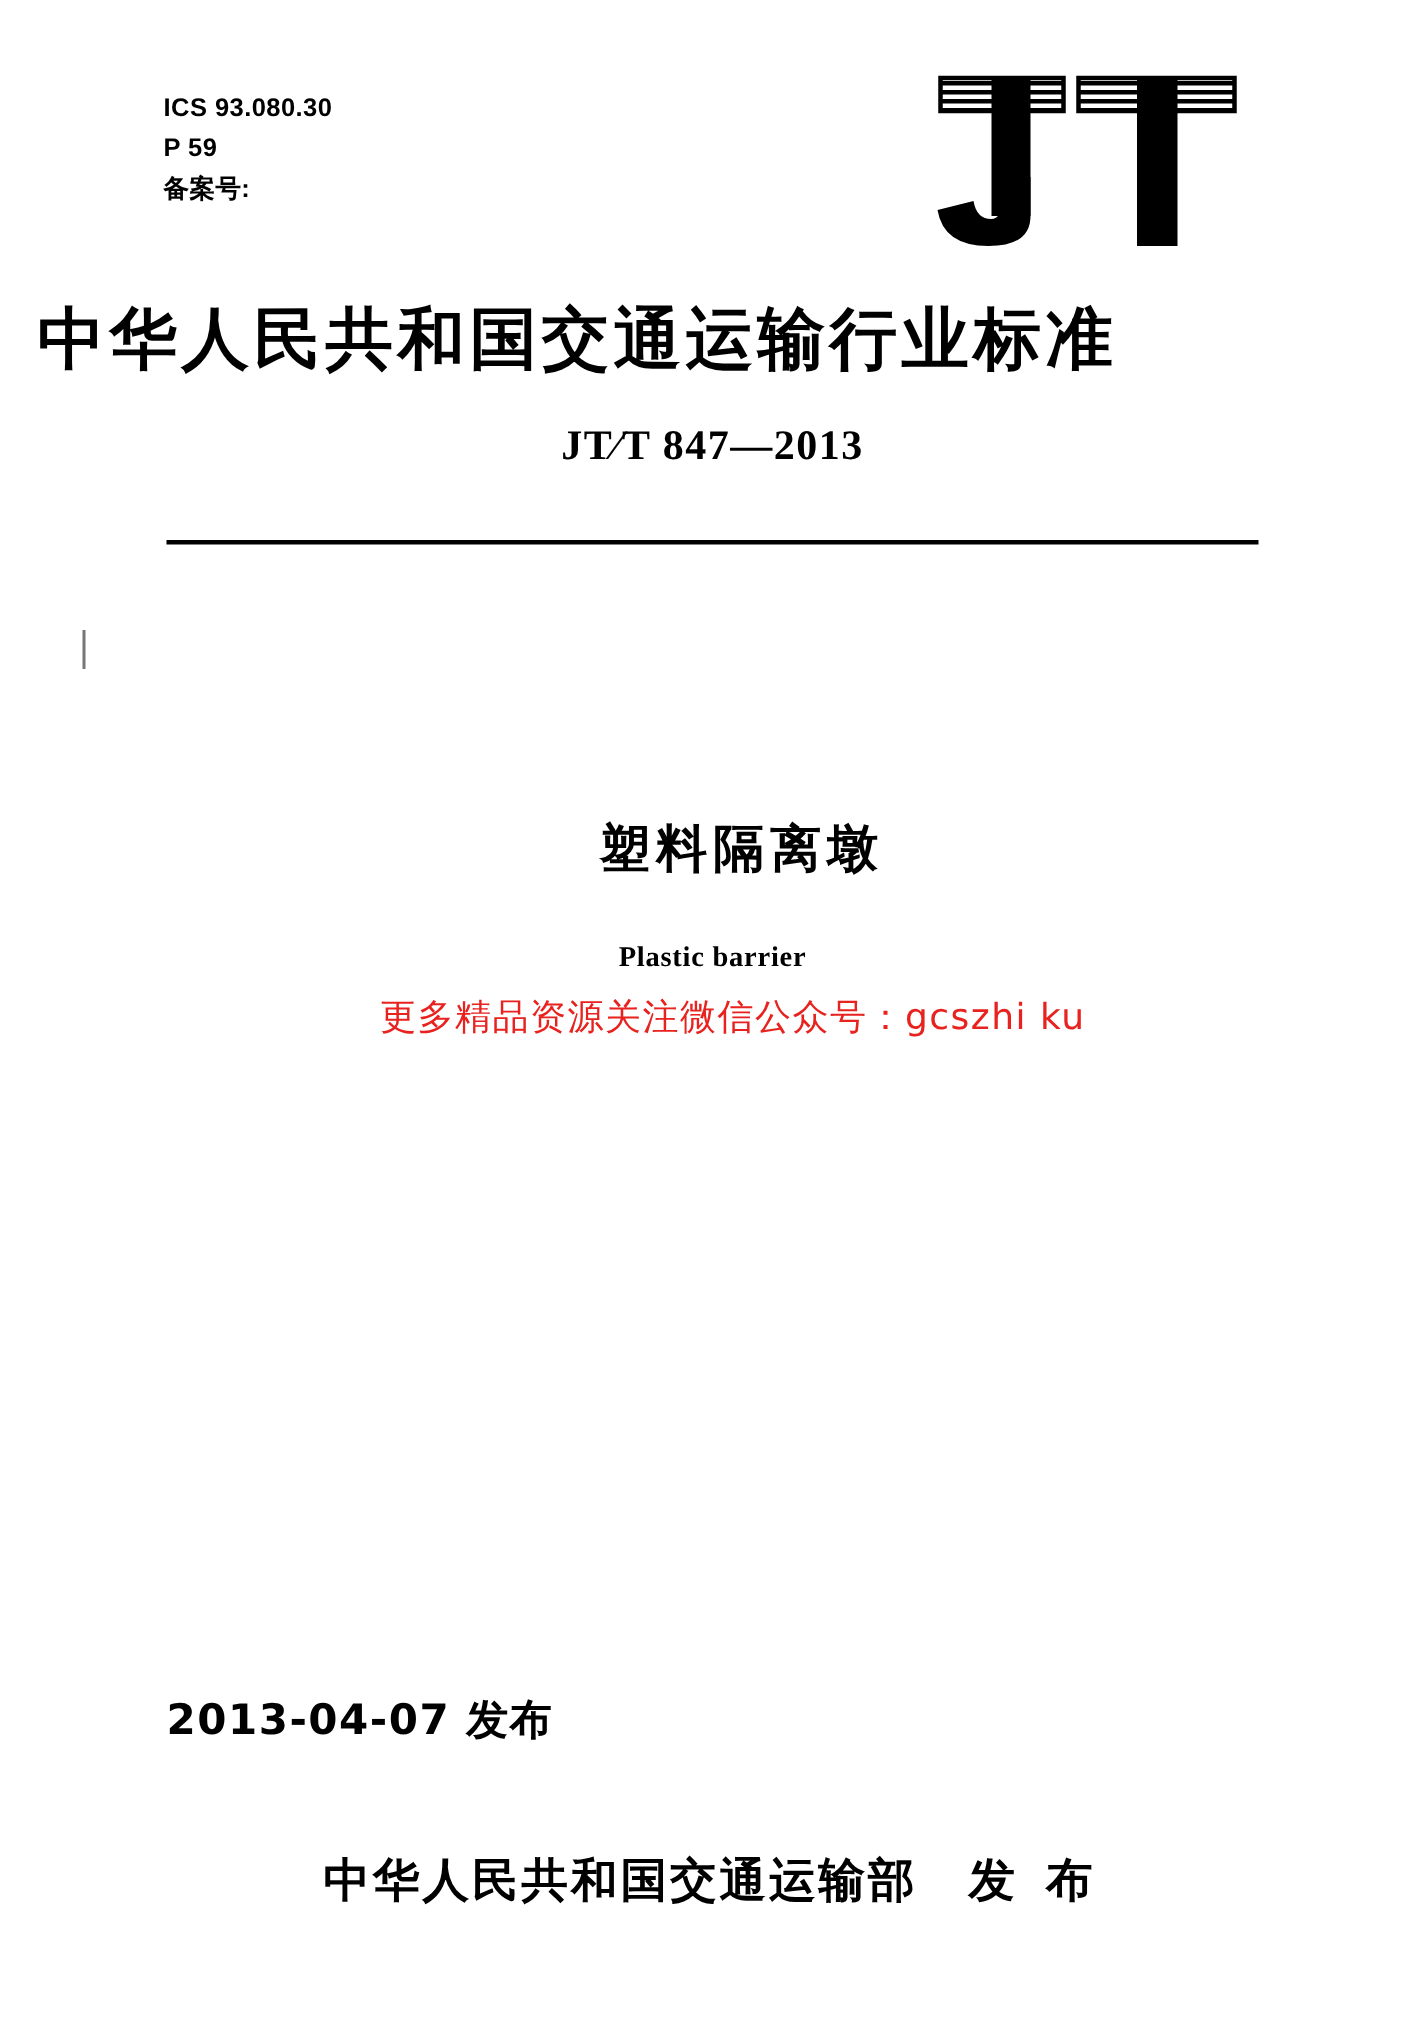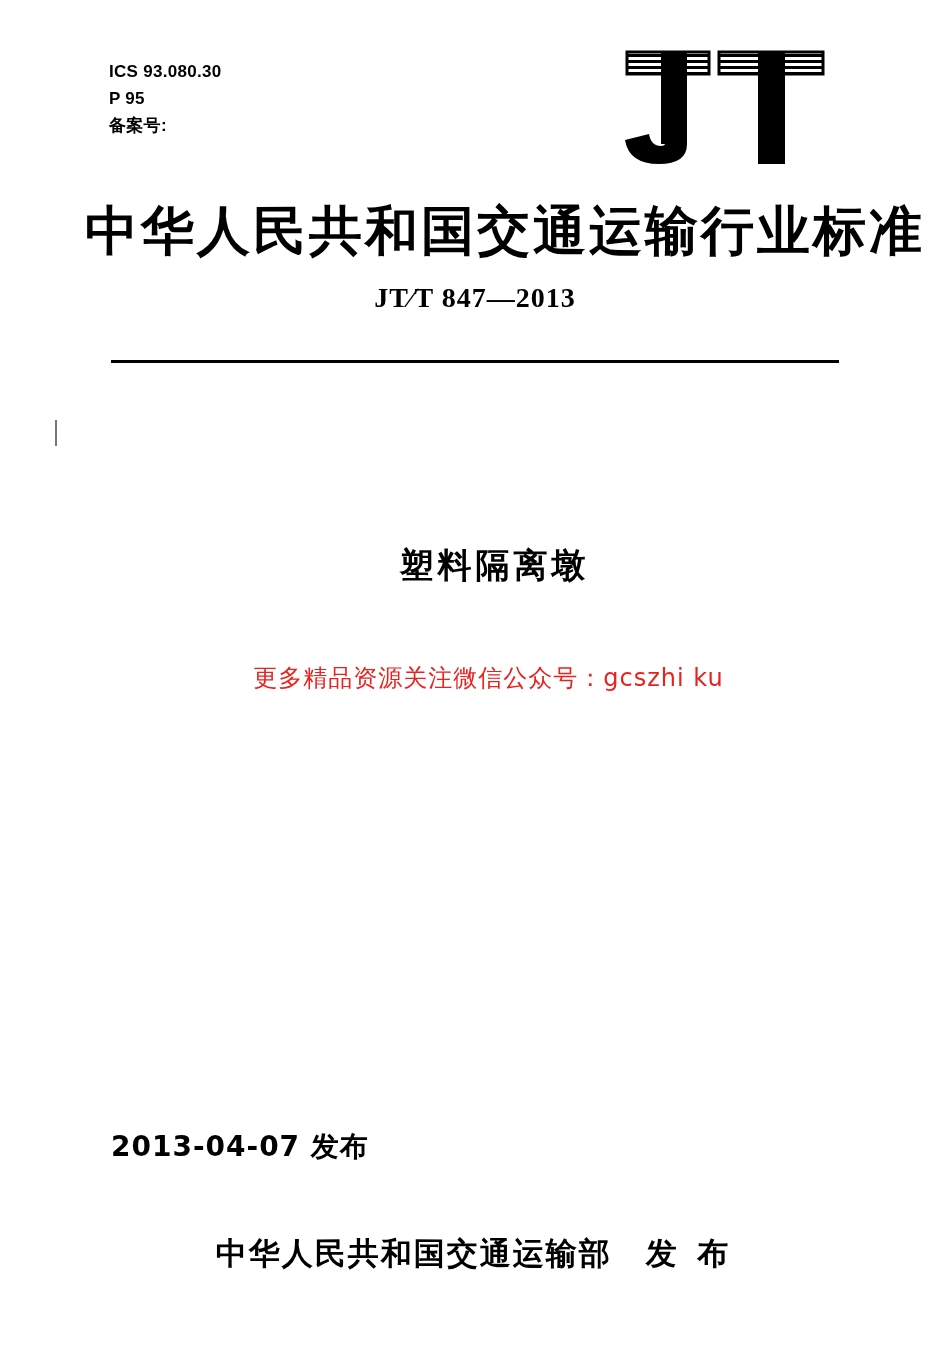--- a/index.html
+++ b/index.html
@@ -46,24 +46,24 @@
   .jt-logo svg {
     display: block;
   }
 
   
   .main-title {
     position: absolute;
     left: 0;
     right: 0;
     top: 196px;
-    text-align: right;
-    font-family: "DejaVu Sans", "Liberation Sans", sans-serif;
-    font-weight: bold;
-    font-size: 53px;
+    text-align: left;
+    font-family: "DejaVu Sans", "Liberation Sans", sans-serif;
+    font-weight: bold;
+    font-size: 45px;
     letter-spacing: 3px;
     white-space: nowrap;
   }
 
   .std-number {
     position: absolute;
     left: 0;
     right: 0;
     top: 282px;
     text-align: center;
@@ -165,21 +165,21 @@
     letter-spacing: 6px;
   }
 </style>
 </head>
 <body>
 
 <div class="page">
 
   <div class="header-left">
     <div>ICS 93.080.30</div>
-    <div>P 95</div>
+    <div>P 59</div>
     <div>备案号:</div>
   </div>
 
   <div class="jt-logo">
     <svg width="210" height="120" viewBox="0 0 210 120" xmlns="http://www.w3.org/2000/svg">
       <defs>
         <pattern id="hatch" width="6" height="6" patternUnits="userSpaceOnUse">
           <rect width="6" height="6" fill="#ffffff"></rect>
           <rect width="6" height="3" fill="#000000"></rect>
         </pattern>
@@ -195,20 +195,21 @@
   </div>
 
   <div class="main-title">中华人民共和国交通运输行业标准</div>
 
   <div class="std-number">JT∕T  847—2013</div>
 
   <div class="rule"></div>
   <div class="tick"></div>
 
   <div class="doc-title-cn">塑料隔离墩</div>
+  <div class="doc-title-en">Plastic    barrier</div>
   <div class="watermark">更多精品资源关注微信公众号：gcszhi ku</div>
 
   <div class="date-left">2013-04-07 发布</div>
 
   <div class="issuer">
     <span>中华人民共和国交通运输部</span><span class="issuer-verb">发 布</span>
   </div>
 
 </div>
 

